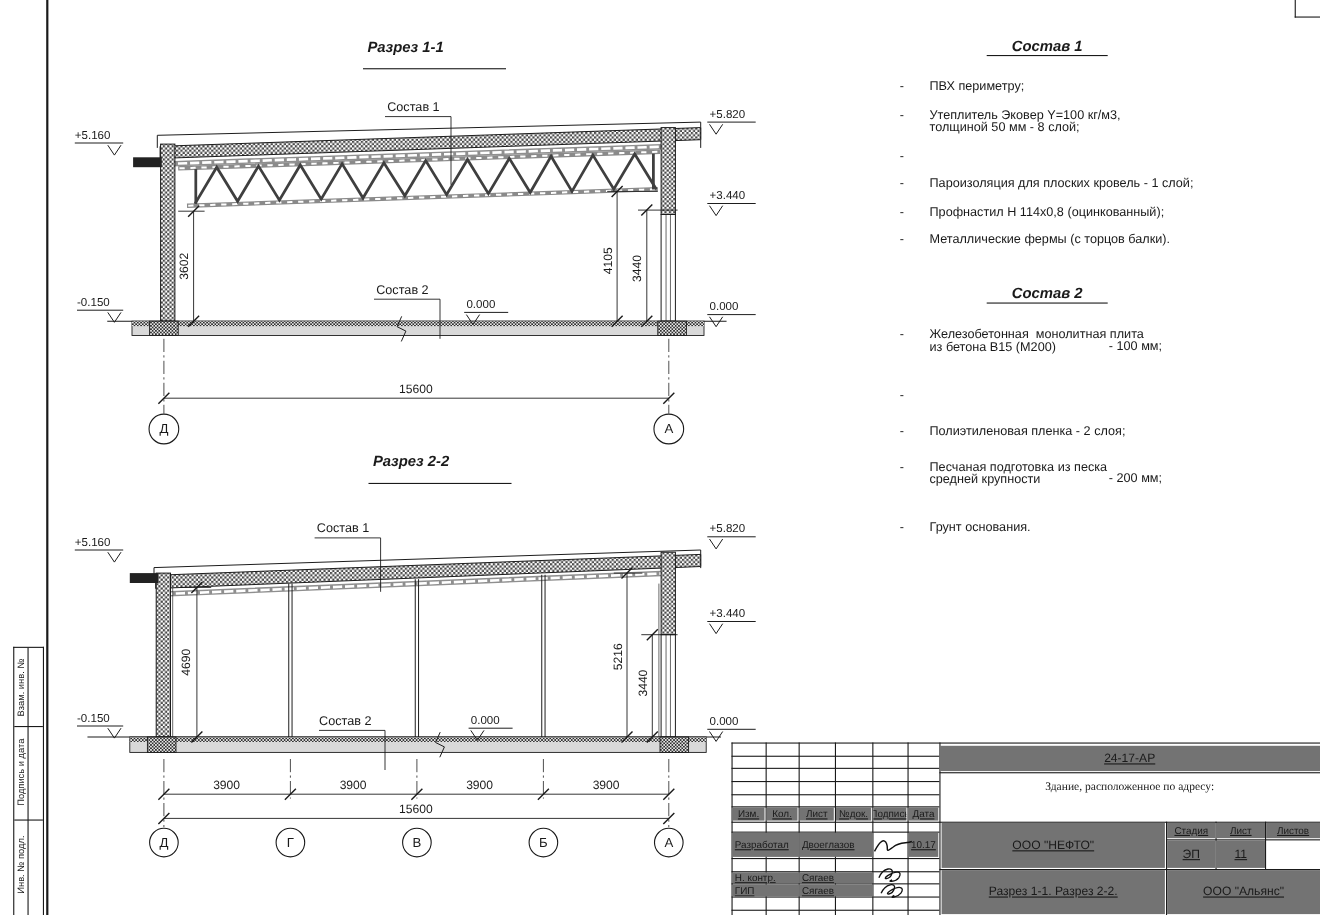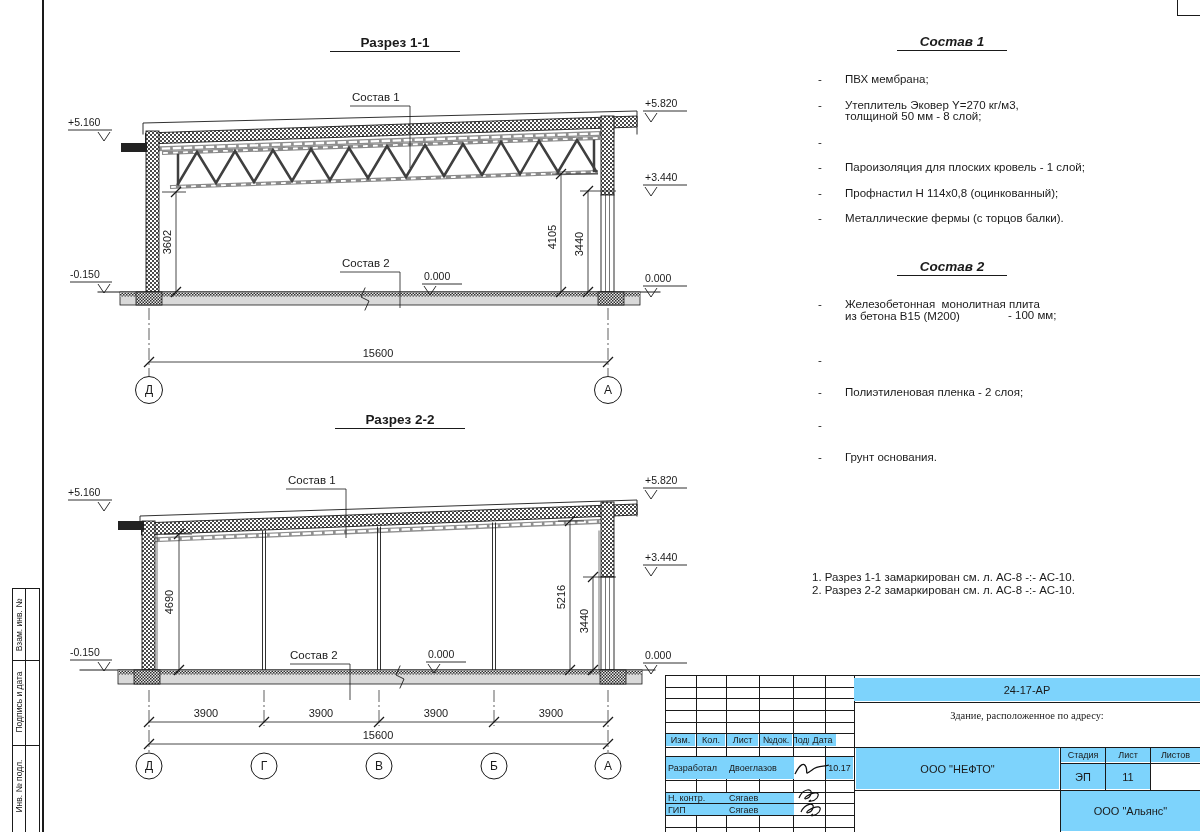--- a/index.html
+++ b/index.html
@@ -1,36 +1,36 @@
 <!DOCTYPE html>
 <html><head>
 <meta charset="utf-8">
 <style>
   html,body{margin:0;padding:0;background:#fff;}
   .page{position:relative;width:1200px;height:832px;background:#fff;overflow:hidden;
         font-family:"Liberation Sans",sans-serif;color:#1a1a1a;}
   .abs{position:absolute;}
   .ln{position:absolute;background:#1a1a1a;}
   
-  .dwg-title{position:absolute;font-size:13.5px;font-weight:bold;
-             border-bottom:1.2px solid #1a1a1a;padding:0 4px 1px 4px;text-align:center;}
+  .dwg-title{position:absolute;font-style:italic;font-size:13.5px;font-weight:bold;
+             border-bottom:1.2px solid #1a1a1a;padding:0 4px 12px 4px;}
   
   .sheading{position:absolute;font-style:italic;font-size:13.5px;font-weight:bold;
             border-bottom:1.2px solid #1a1a1a;padding:0 2px 1px 2px;width:106px;text-align:center;}
   .slist{position:absolute;font-size:11.5px;line-height:11.5px;}
   .sitem{display:flex;margin-bottom:14px;}
   .slist2 .sitem{margin-bottom:21px;}
   .dash{width:27px;flex:0 0 27px;}
   .itxt{white-space:pre;}
   .l2row{position:relative;white-space:pre;}
   .val{position:absolute;left:163px;top:0;white-space:pre;}
   .notes{position:absolute;font-size:11.5px;line-height:13px;}
   
   .tb-cell{position:absolute;display:flex;align-items:center;justify-content:center;
-           background:#7dd3fc;font-size:9px;overflow:hidden;}
+           background:#737373;font-size:9px;overflow:hidden;text-decoration:underline;}
   .tb-left{justify-content:flex-start;padding-left:2px;}
   .tb-big{font-size:11px;}
   .tb-med{font-size:10.5px;line-height:12px;text-align:center;font-family:Liberation Serif, serif;}
   
   .rot{position:absolute;transform:rotate(-90deg);transform-origin:center center;
        font-size:8.5px;white-space:nowrap;text-align:center;}
   
   text{font-family:"Liberation Sans",sans-serif;fill:#1a1a1a;}
   .t10{font-size:10.5px;}
   .t11{font-size:11px;}
@@ -267,25 +267,25 @@
   <div class="ln" style="left:1177px;top:0;width:1.4px;height:16px"></div>
   <div class="ln" style="left:1177px;top:15px;width:23px;height:1.4px"></div>
 
   <div class="dwg-title" style="left:330px;top:35px;width:122px">Разрез 1-1</div>
   <div class="dwg-title" style="left:335px;top:412px;width:122px">Разрез 2-2</div>
 
   <div class="sheading" style="left:897px;top:34px">Состав 1</div>
   <div class="slist" style="left:818px;top:74px;width:330px">
     <div class="sitem">
       <span class="dash">-</span>
-      <span><span class="itxt">ПВХ мембрана;</span></span>
-    </div>
-    <div class="sitem">
-      <span class="dash">-</span>
-      <span><span class="itxt">Утеплитель Эковер Y=270 кг/м3,</span><br>
+      <span><span class="itxt">ПВХ периметру;</span></span>
+    </div>
+    <div class="sitem">
+      <span class="dash">-</span>
+      <span><span class="itxt">Утеплитель Эковер Y=100 кг/м3,</span><br>
             <span class="itxt">толщиной 50 мм - 8 слой;</span></span>
     </div>
     <div class="sitem">
       <span class="dash">-</span>
     </div>
     <div class="sitem">
       <span class="dash">-</span>
       <span><span class="itxt">Пароизоляция для плоских кровель - 1 слой;</span></span>
     </div>
     <div class="sitem">
@@ -308,31 +308,30 @@
     </div>
     <div class="sitem">
       <span class="dash">-</span>
     </div>
     <div class="sitem">
       <span class="dash">-</span>
       <span><span class="itxt">Полиэтиленовая пленка - 2 слоя;</span></span>
     </div>
     <div class="sitem">
       <span class="dash">-</span>
+      <span><span class="itxt">Песчаная подготовка из песка</span><br>
+        <span class="l2row"><span class="itxt">средней крупности</span>
+        <span class="val">- 200 мм;</span></span></span>
     </div>
     <div class="sitem">
       <span class="dash">-</span>
       <span><span class="itxt">Грунт основания.</span></span>
     </div>
   </div>
 
-  <div class="notes" style="left:812px;top:571px">
-    <div>1. Разрез 1-1 замаркирован см. л. АС-8 -:- АС-10.</div>
-    <div>2. Разрез 2-2 замаркирован см. л. АС-8 -:- АС-10.</div>
-  </div>
 
   <div class="abs" style="left:665px;top:674px;width:535px;height:158px">
 
     <div class="ln" style="left:0;top:1px;width:535px;height:1.3px"></div>
     <div class="ln" style="left:0;top:13px;width:189px;height:1px"></div>
     <div class="ln" style="left:0;top:24px;width:189px;height:1px"></div>
     <div class="ln" style="left:0;top:36px;width:189px;height:1px"></div>
     <div class="ln" style="left:0;top:48px;width:189px;height:1px"></div>
     <div class="ln" style="left:0;top:59px;width:189px;height:1px"></div>
     <div class="ln" style="left:0;top:73px;width:535px;height:1.3px"></div>
@@ -356,21 +355,21 @@
     <div class="ln" style="left:189px;top:1px;width:1.3px;height:157px"></div>
     <div class="ln" style="left:395px;top:73px;width:1.3px;height:85px"></div>
     <div class="ln" style="left:440px;top:73px;width:1px;height:43px"></div>
     <div class="ln" style="left:485px;top:73px;width:1px;height:43px"></div>
 
     <div class="tb-cell" style="left:1px;top:60px;width:29px;height:12px">Изм.</div>
     <div class="tb-cell" style="left:32px;top:60px;width:28px;height:12px">Кол.</div>
     <div class="tb-cell" style="left:62px;top:60px;width:31px;height:12px">Лист</div>
     <div class="tb-cell" style="left:95px;top:60px;width:32px;height:12px">№док.</div>
     <div class="tb-cell" style="left:129px;top:60px;width:30px;height:12px">Подпись</div>
-    <div class="tb-cell" style="left:144px;top:60px;width:27px;height:12px">Дата</div>
+    <div class="tb-cell" style="left:161px;top:60px;width:27px;height:12px">Дата</div>
 
     <div class="tb-cell tb-left" style="left:1px;top:83px;width:59px;height:22px">Разработал</div>
     <div class="tb-cell tb-left" style="left:62px;top:83px;width:65px;height:22px">Двоеглазов</div>
     <div class="tb-cell" style="left:161px;top:83px;width:27px;height:22px">10.17</div>
     <div class="tb-cell tb-left" style="left:1px;top:119px;width:59px;height:10px">Н. контр.</div>
     <div class="tb-cell tb-left" style="left:62px;top:119px;width:65px;height:10px">Сягаев</div>
     <div class="tb-cell tb-left" style="left:1px;top:130px;width:59px;height:11px">ГИП</div>
     <div class="tb-cell tb-left" style="left:62px;top:130px;width:65px;height:11px">Сягаев</div>
 
     <svg class="abs" style="left:127px;top:84px" width="40" height="21">
@@ -384,20 +383,21 @@
     <div class="tb-cell tb-big" style="left:189px;top:4px;width:346px;height:23px">24-17-АР</div>
     <div class="abs tb-med" style="left:189px;top:36px;width:346px">
       <div>Здание, расположенное по адресу:</div>
     </div>
     <div class="tb-cell tb-big" style="left:191px;top:74px;width:203px;height:41px">ООО "НЕФТО"</div>
     <div class="tb-cell" style="left:396px;top:74px;width:44px;height:14px">Стадия</div>
     <div class="tb-cell" style="left:441px;top:74px;width:44px;height:14px">Лист</div>
     <div class="tb-cell" style="left:486px;top:74px;width:49px;height:14px">Листов</div>
     <div class="tb-cell tb-big" style="left:396px;top:90px;width:44px;height:25px">ЭП</div>
     <div class="tb-cell tb-big" style="left:441px;top:90px;width:44px;height:25px">11</div>
+    <div class="tb-cell tb-big" style="left:191px;top:117px;width:203px;height:40px">Разрез 1-1. Разрез 2-2.</div>
     <div class="tb-cell tb-big" style="left:396px;top:117px;width:139px;height:40px">ООО "Альянс"</div>
   </div>
 
   <div class="abs" style="left:12px;top:588px;width:26px;height:244px;border:1px solid #1a1a1a;border-bottom:none">
     <div class="ln" style="left:12px;top:0;width:1px;height:244px"></div>
     <div class="ln" style="left:0;top:71px;width:26px;height:1px"></div>
     <div class="ln" style="left:0;top:156px;width:26px;height:1px"></div>
     <div class="rot" style="left:-28px;top:31px;width:68px">Взам. инв. №</div>
     <div class="rot" style="left:-34px;top:108px;width:80px">Подпись и дата</div>
     <div class="rot" style="left:-30px;top:192px;width:72px">Инв. № подл.</div>

